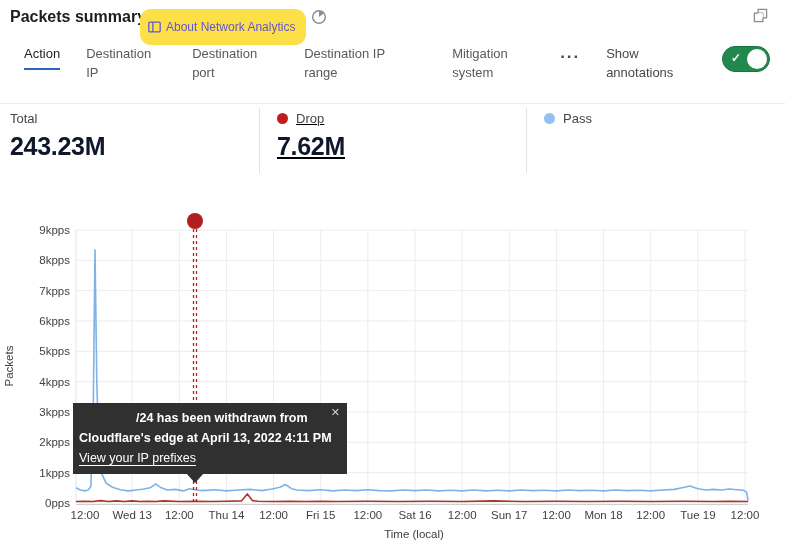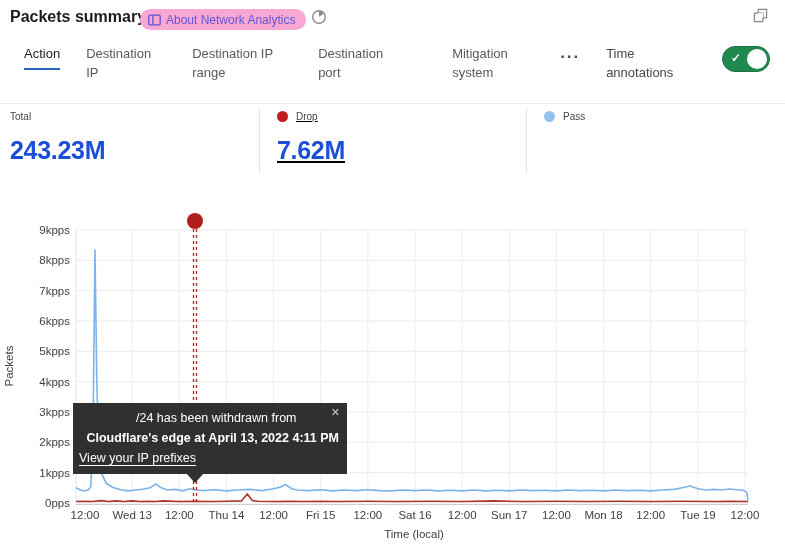--- a/index.html
+++ b/index.html
@@ -1,56 +1,56 @@
 <!DOCTYPE html>
 <html><head>
 <meta charset="utf-8">
 <style>
   * { margin:0; padding:0; box-sizing:border-box; }
   body { background:#fff; font-family:"Liberation Sans", sans-serif; }
   #app { position:relative; width:785px; height:555px; background:#fff; overflow:hidden; }
 
   
   .page-title { position:absolute; left:10px; top:8px; font-size:16px; font-weight:700; color:#1d1d1d; }
-  .about-badge { position:absolute; left:140px; top:9px; height:21px; display:flex; align-items:center; gap:5px;
-    background:#f9a8d4; color:#6156d4; border-radius:11px; padding:0 11px 0 8px; font-size:12px; cursor:pointer; text-decoration:none; }
+  .about-badge { position:absolute; left:140px; top:9px; height:36px; display:flex; align-items:center; gap:5px;
+    background:#fde047; color:#6156d4; border-radius:11px; padding:0 11px 0 8px; font-size:12px; cursor:pointer; text-decoration:none; }
   .history-btn { position:absolute; left:310px; top:9px; width:18px; height:18px; border:none; background:none; cursor:pointer; padding:0; }
   .popout-btn { position:absolute; right:16px; top:8px; width:18px; height:18px; border:none; background:none; cursor:pointer; padding:0; }
 
   
   .tabs { position:absolute; left:24px; top:44px; display:flex; gap:26px; font-size:13px; line-height:19px; color:#595959; }
   .tab { cursor:pointer; }
   .tab.selected { color:#1d1d1d; align-self:flex-start; border-bottom:2px solid #2b63c4; padding-bottom:5px; }
   .tab.w80 { width:80px; } .tab.w100 { width:100px; } .tab.w86 { width:86px; } .tab.w82 { width:82px;margin-left:22px; } .tab.w52 { width:52px; }
   .more-dots { align-self:flex-start; margin-top:8px; font-size:17px; font-weight:700; letter-spacing:1px; color:#4a4a4a; cursor:pointer; line-height:10px; }
   .show-annot-label { width:84px; color:#474747; }
   .toggle { position:absolute; right:15px; top:46px; width:48px; height:26px; border-radius:13px;
     background:#21894e; border:1px solid #1a7441; cursor:pointer; }
   .toggle .check { position:absolute; left:8px; top:4px; color:#fff; font-size:12px; font-weight:700; }
   .toggle .knob { position:absolute; right:2px; top:2px; width:20px; height:20px; border-radius:50%; background:#fff; }
 
   .rule { position:absolute; left:0; top:103px; width:785px; height:1px; background:#ececec; }
 
   
   .stat { position:absolute; top:111px; }
-  .stat .lbl-row { display:flex; align-items:center; gap:8px; font-size:10px; color:#454545; }
+  .stat .lbl-row { display:flex; align-items:center; gap:8px; font-size:13px; color:#454545; }
   .dot { width:11px; height:11px; border-radius:50%; display:inline-block; }
-  .stat .val { margin-top:14px; font-size:25px; font-weight:700; color:#1d4ed8; letter-spacing:-0.3px; }
+  .stat .val { margin-top:6px; font-size:25px; font-weight:700; color:#0f172a; letter-spacing:-0.3px; }
   .stat.c1 { left:10px; } .stat.c2 { left:277px;text-decoration:underline; } .stat.c3 { left:544px; }
   .stat-divider { position:absolute; top:108px; width:1px; height:65px; background:#e3e3e3; }
   .d1 { left:259px; } .d2 { left:526px; }
 
   
   #chart-svg { position:absolute; left:0; top:210px; }
 
   
   .tooltip { position:absolute; left:73px; top:403px; width:274px; background:#303030; color:#fff;
     font-size:12.5px; line-height:20px; padding:5px 8px 6px 6px; }
-  .tooltip .l1 { font-weight:400; padding-left:57px; }
-  .tooltip .l2 { font-weight:700;text-align:right; }
+  .tooltip .l1 { font-weight:700; padding-left:57px; }
+  .tooltip .l2 { font-weight:700; }
   .tooltip .link { color:#fff; text-decoration:underline; text-underline-offset:3px; cursor:pointer;margin-top:44px; }
   .tooltip .close { position:absolute; top:3px; right:7px; color:#cfcfcf; font-size:11px; cursor:pointer; background:none; border:none; }
   .tooltip .caret { position:absolute; bottom:-9px; left:113px; width:0; height:0;
     border-left:9px solid transparent; border-right:9px solid transparent; border-top:10px solid #303030; }
 </style>
 </head>
 <body>
 
 <div id="app">
 
@@ -75,25 +75,25 @@
     <svg width="15" height="15" viewBox="0 0 16 16">
       <rect x="5.5" y="1.5" width="9" height="9" fill="#fff" stroke="#8d8d8d" stroke-width="1.4"></rect>
       <rect x="1.5" y="5.5" width="9" height="9" fill="#fff" stroke="#8d8d8d" stroke-width="1.4"></rect>
       <rect x="5.5" y="5.5" width="5" height="5" fill="#fff"></rect>
     </svg>
   </button>
 
   <nav class="tabs">
     <span class="tab selected">Action</span>
     <span class="tab w80">Destination IP</span>
+    <span class="tab w86">Destination port</span>
     <span class="tab w100">Destination IP range</span>
-    <span class="tab w86">Destination port</span>
     <span class="tab w82">Mitigation system</span>
     <span class="more-dots">···</span>
-    <span class="show-annot-label">Time annotations</span>
+    <span class="show-annot-label">Show annotations</span>
   </nav>
 
   <div class="toggle">
     <span class="check">✓</span>
     <span class="knob"></span>
   </div>
 
   <div class="rule"></div>
 
   <div class="stat c1">

